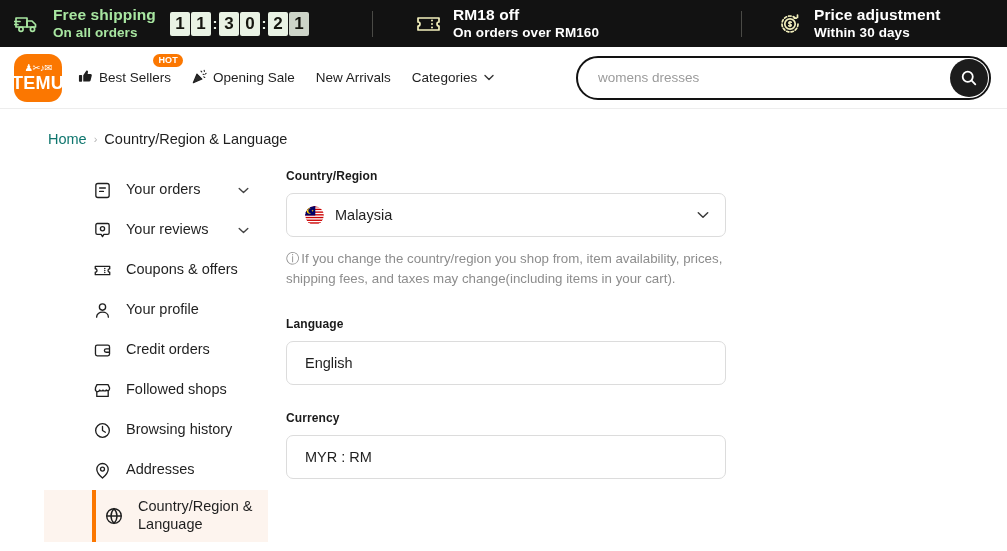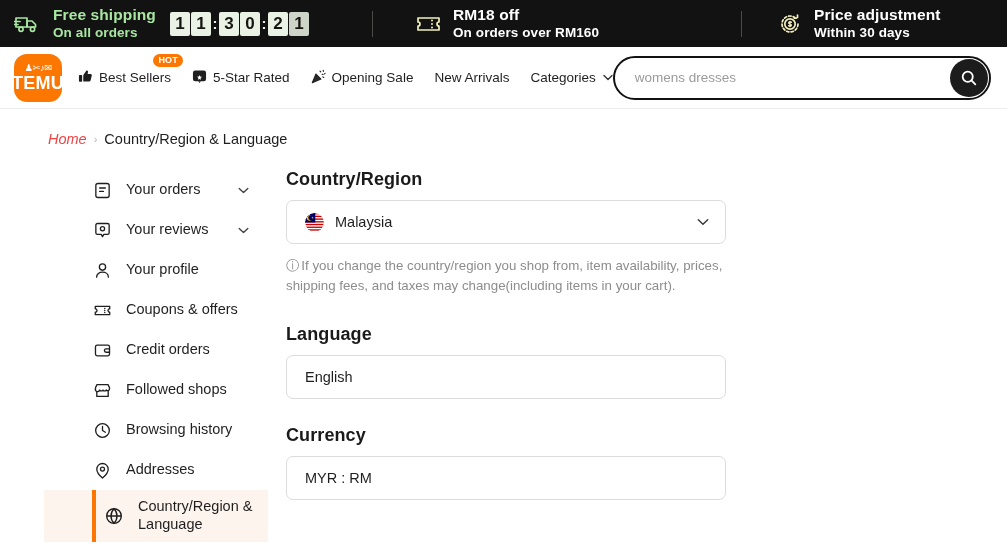--- a/index.html
+++ b/index.html
@@ -118,21 +118,21 @@
     display: flex; align-items: center; justify-content: center;
   }
 
   
   .breadcrumb {
     display: flex; align-items: center;
     padding: 22px 0 0 48px;
     font-size: 14.5px;
     gap: 7px;
   }
-  .crumb-home { color: #ef4444; cursor: pointer; font-style: italic; }
+  .crumb-home { color: #0f766e; cursor: pointer; }
   .crumb-sep { color: #b4b4b4; font-size: 11px; }
   .crumb-cur { color: #1f1f1f; }
 
   
   .page { display: flex; padding-top: 17px; }
   .sidebar { width: 268px; flex: none; padding-top: 6px; }
 
   .side-item {
     display: flex; align-items: center;
     height: 40px;
@@ -156,21 +156,21 @@
     content: "";
     position: absolute; left: 48px; top: 0; bottom: 0;
     width: 4px; background: #fb7701;
   }
   .side-item.active .ico { margin-left: 12px; }
   .side-item.active .lbl { max-width: 130px; }
 
   
   .main { padding-left: 18px; padding-top: 5px; }
   .field-label {
-    font-size: 18px; font-weight: bold; color: #1a1a1a;
+    font-size: 12px; font-weight: bold; color: #1a1a1a;
     margin-bottom: 10px; letter-spacing: .1px;
   }
   .select-box {
     width: 440px; height: 44px;
     border: 1px solid #dcdcdc;
     border-radius: 7px;
     background: #fff;
     display: flex; align-items: center;
     padding: 0 16px 0 18px;
     font-size: 14.5px; color: #1f1f1f;
@@ -268,30 +268,20 @@
       <span>
         <svg width="15" height="15" viewBox="0 0 16 16" fill="#1f1f1f">
           <path d="M5.6 6.6L9 1.6c.9-.3 1.8.4 1.7 1.4l-.4 2.4h3.2c.8 0 1.4.8 1.2 1.6l-1.3 5.3c-.2.7-.8 1.1-1.5 1.1H5.6V6.6z"></path>
           <rect x="1" y="6.4" width="3.4" height="7.2" rx=".7"></rect>
         </svg>
       </span>
       <span>Best Sellers</span>
       <span class="hot-badge">HOT</span>
     </div>
 
-    <div class="nav-item">
-      <span>
-        <svg width="15" height="15" viewBox="0 0 16 16">
-          <rect x="1" y="1.5" width="14" height="11.5" rx="2.4" fill="#1f1f1f"></rect>
-          <path d="M8 10.6l-1.6.9.4-1.9-1.4-1.3 1.9-.2L8 6.3l.7 1.8 1.9.2-1.4 1.3.4 1.9z" fill="#fff"></path>
-          <path d="M6.6 13h2.8L8 15z" fill="#1f1f1f"></path>
-        </svg>
-      </span>
-      <span>5-Star Rated</span>
-    </div>
 
     <div class="nav-item">
       <span>
         <svg width="15" height="15" viewBox="0 0 16 16" fill="none" stroke="#1f1f1f" stroke-width="1.2">
           <path d="M1.4 14.6l3.9-9.2 5.3 5.3-9.2 3.9z" fill="#2b2b2b" stroke-linejoin="round"></path>
           <path d="M9.6 2.2l.8.8M13 1.5l.2 1.1M11.8 5.6l1.1.3M14.4 5.2l.6-.6M12.6 8.4l1 .6" stroke-linecap="round"></path>
         </svg>
       </span>
       <span>Opening Sale</span>
     </div>
@@ -357,35 +347,35 @@
       <span class="caret">
         <svg width="11" height="7" viewBox="0 0 11 7" fill="none" stroke="#444" stroke-width="1.4" stroke-linecap="round" stroke-linejoin="round">
             <path d="M1.2 1.5l4.3 4 4.3-4"></path>
           </svg>
       </span>
     </div>
 
     <div class="side-item">
       <span class="ico">
         <svg width="19" height="19" viewBox="0 0 20 20" fill="none" stroke="#1f1f1f" stroke-width="1.4">
+          <path d="M2.4 5.6h15.2v2.6a1.8 1.8 0 000 3.6v2.6H2.4v-2.6a1.8 1.8 0 000-3.6V5.6z" stroke-linejoin="round"></path>
+          <path d="M12.4 8v.01M12.4 10v.01M12.4 12v.01" stroke-linecap="round" stroke-width="1.6"></path>
+        </svg>
+      </span>
+      <span class="lbl">Coupons &amp; offers</span>
+    </div>
+
+    <div class="side-item">
+      <span class="ico">
+        <svg width="19" height="19" viewBox="0 0 20 20" fill="none" stroke="#1f1f1f" stroke-width="1.4">
           <circle cx="10" cy="6.4" r="3.3"></circle>
           <path d="M3.8 17c0-3.3 2.8-5.3 6.2-5.3s6.2 2 6.2 5.3" stroke-linecap="round"></path>
         </svg>
       </span>
       <span class="lbl">Your profile</span>
-    </div>
-
-    <div class="side-item">
-      <span class="ico">
-        <svg width="19" height="19" viewBox="0 0 20 20" fill="none" stroke="#1f1f1f" stroke-width="1.4">
-          <path d="M2.4 5.6h15.2v2.6a1.8 1.8 0 000 3.6v2.6H2.4v-2.6a1.8 1.8 0 000-3.6V5.6z" stroke-linejoin="round"></path>
-          <path d="M12.4 8v.01M12.4 10v.01M12.4 12v.01" stroke-linecap="round" stroke-width="1.6"></path>
-        </svg>
-      </span>
-      <span class="lbl">Coupons &amp; offers</span>
     </div>
 
     <div class="side-item">
       <span class="ico">
         <svg width="19" height="19" viewBox="0 0 20 20" fill="none" stroke="#1f1f1f" stroke-width="1.4">
           <rect x="2.6" y="4.4" width="14.8" height="11.2" rx="1.8"></rect>
           <path d="M17.4 8.2h-3.6a1.8 1.8 0 000 3.6h3.6" stroke-linejoin="round"></path>
         </svg>
       </span>
       <span class="lbl">Credit orders</span>

